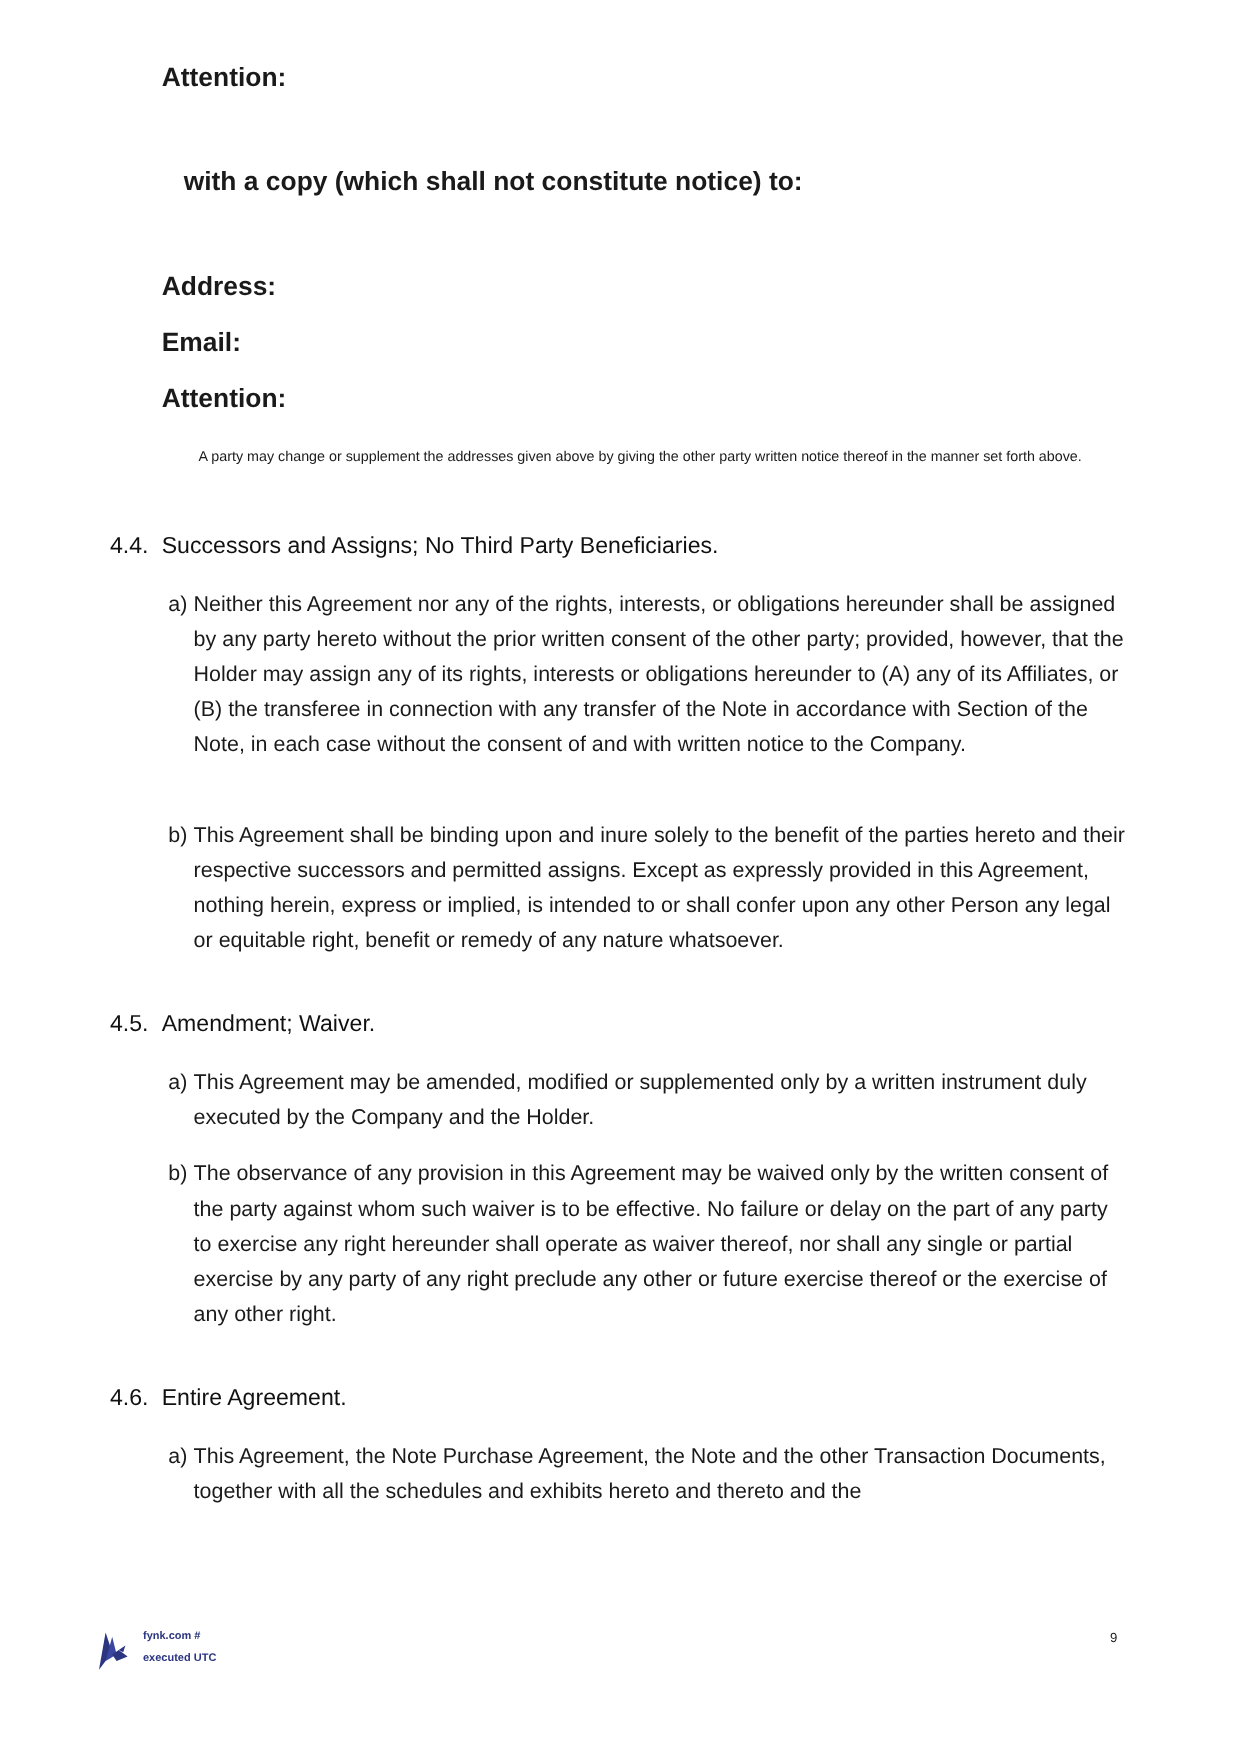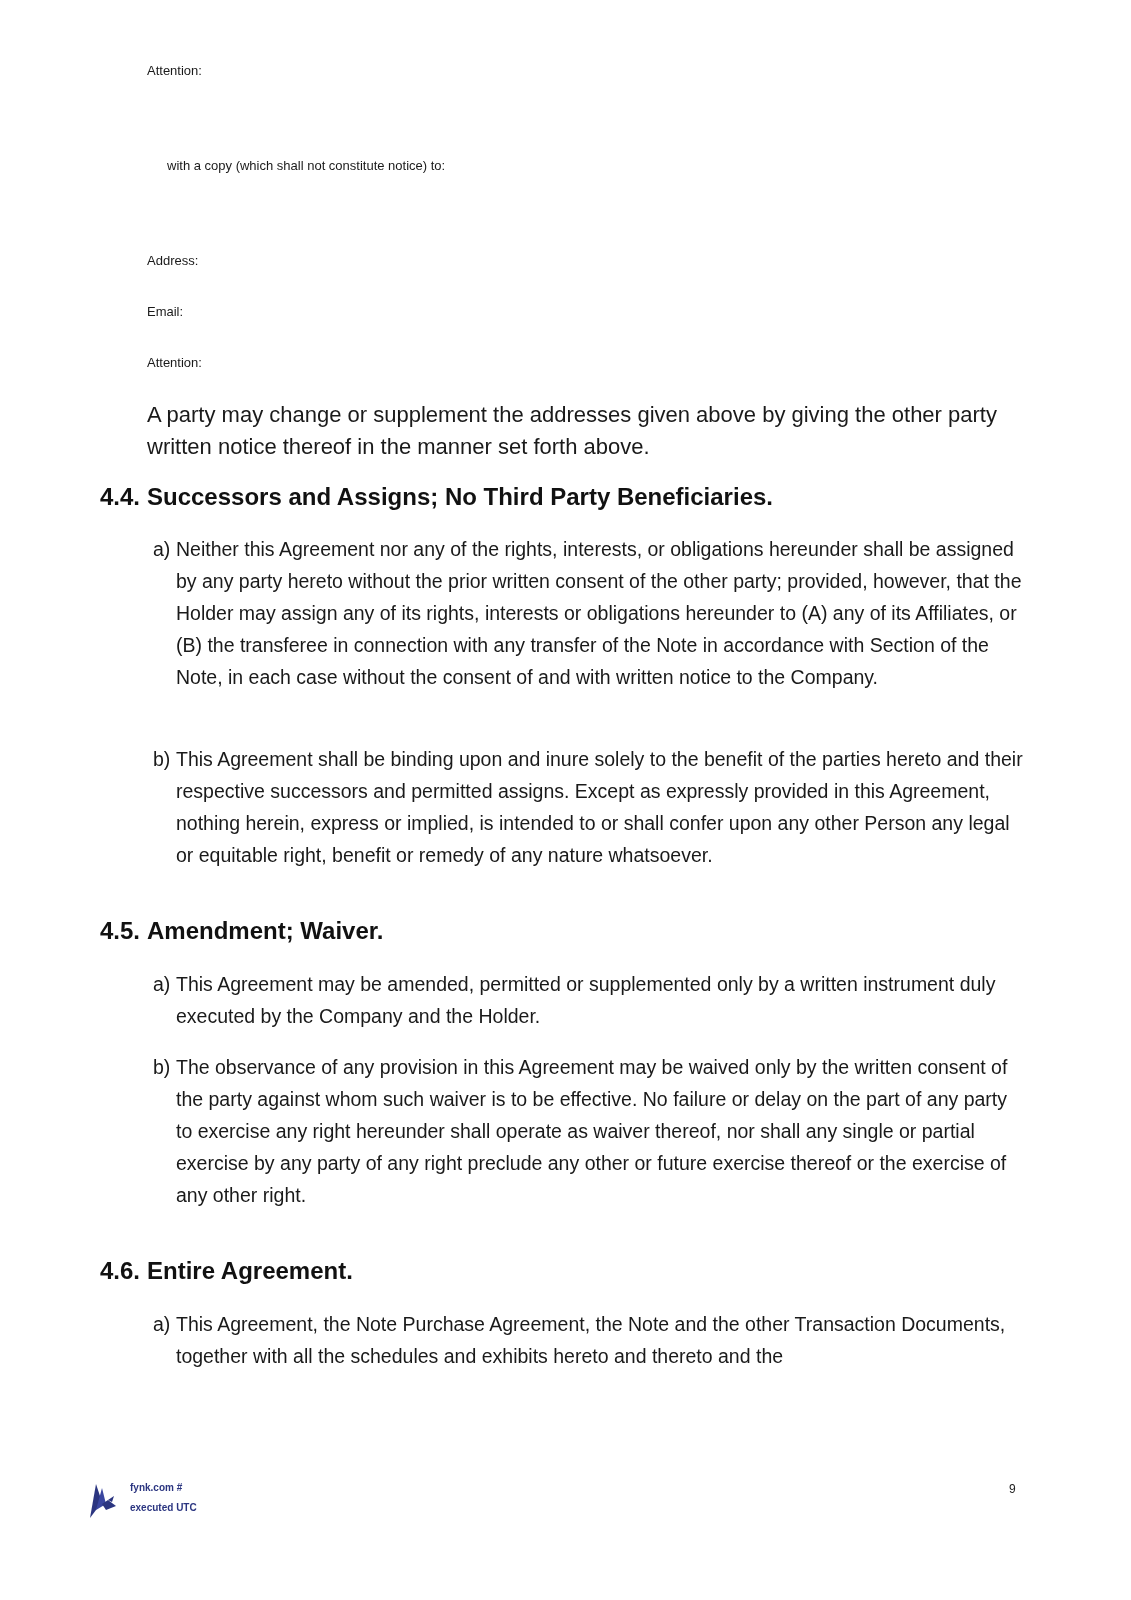--- a/index.html
+++ b/index.html
@@ -1,20 +1,20 @@
 <!DOCTYPE html>
 <html><head>
   <meta charset="utf-8">
   <style>
     html, body { margin: 0; padding: 0; background: #ffffff; }
     body { width: 1131px; height: 1600px; position: relative; overflow: hidden;
            font-family: "Liberation Sans", "DejaVu Sans", sans-serif; color: #1a1a1a; }
-    .line { position: absolute; left: 147px; font-size: 13px; line-height: 32px; }
-    .para { position: absolute; left: 147px; width: 870px; font-size: 22px; line-height: 32px; }
-    .heading { position: absolute; left: 100px; font-size: 24px; font-weight: bold; line-height: 32px; color: #111; }
+    .line { position: absolute; left: 147px; font-size: 24px; line-height: 32px; font-weight: bold; }
+    .para { position: absolute; left: 147px; width: 870px; font-size: 13px; line-height: 32px; text-align: center; }
+    .heading { position: absolute; left: 100px; font-size: 21px; font-weight: normal; line-height: 32px; color: #111; }
     .heading .num { display: inline-block; width: 47px; }
     .item { position: absolute; left: 153px; width: 870px; font-size: 19.5px; line-height: 32px; padding-left: 23px; box-sizing: border-box; }
     .item .marker { position: absolute; left: 0; top: 0; }
     .footer-logo { position: absolute; left: 88px; top: 1480px; width: 40px; height: 40px; }
     .footer-text { position: absolute; left: 130px; top: 1478px; font-size: 10px; font-weight: bold; color: #2b3580; line-height: 20px; }
     .page-num { position: absolute; left: 1009px; top: 1482px; font-size: 12px; color: #222; }
   </style>
 </head>
 <body>
 
@@ -35,21 +35,21 @@
 <div class="item" style="top:743px;">
   <span class="marker">b)</span>
   <span>This Agreement shall be binding upon and inure solely to the benefit of the parties hereto and their respective successors and permitted assigns. Except as expressly provided in this Agreement, nothing herein, express or implied, is intended to or shall confer upon any other Person any legal or equitable right, benefit or remedy of any nature whatsoever.</span>
 </div>
 
 <div class="heading" style="top:915px;">
   <span class="num">4.5.</span><span>Amendment; Waiver.</span>
 </div>
 <div class="item" style="top:968px;">
   <span class="marker">a)</span>
-  <span>This Agreement may be amended, permitted or supplemented only by a written instrument duly executed by the Company and the Holder.</span>
+  <span>This Agreement may be amended, modified or supplemented only by a written instrument duly executed by the Company and the Holder.</span>
 </div>
 <div class="item" style="top:1051px;">
   <span class="marker">b)</span>
   <span>The observance of any provision in this Agreement may be waived only by the written consent of the party against whom such waiver is to be effective. No failure or delay on the part of any party to exercise any right hereunder shall operate as waiver thereof, nor shall any single or partial exercise by any party of any right preclude any other or future exercise thereof or the exercise of any other right.</span>
 </div>
 
 <div class="heading" style="top:1255px;">
   <span class="num">4.6.</span><span>Entire Agreement.</span>
 </div>
 <div class="item" style="top:1308px;">

